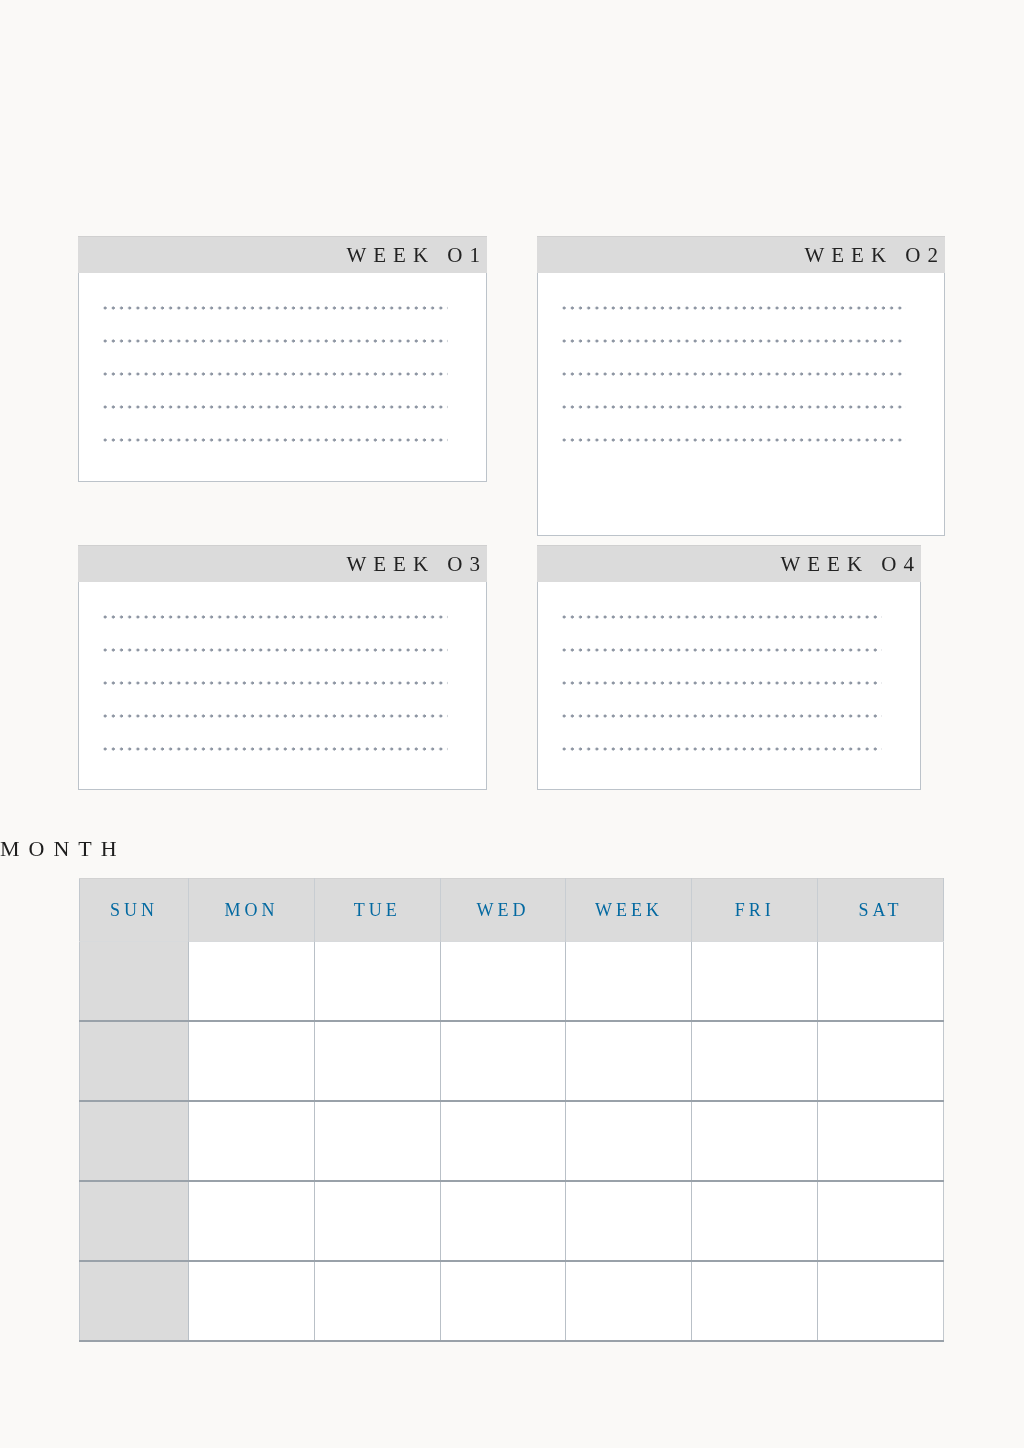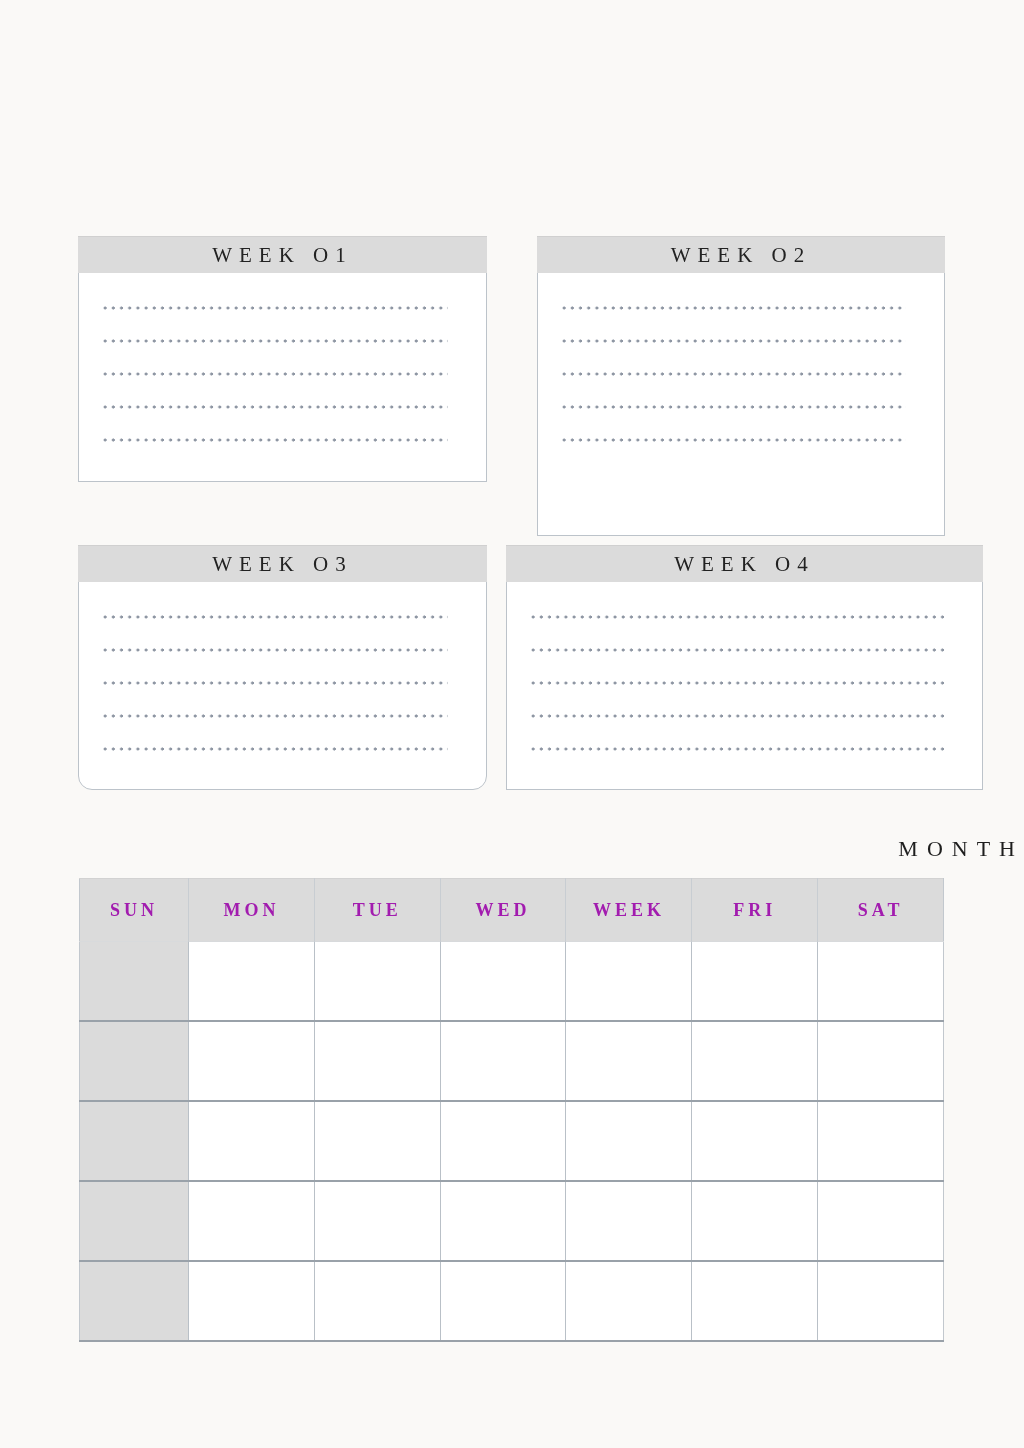--- a/index.html
+++ b/index.html
@@ -34,29 +34,29 @@
   
   .week-card {
     position: absolute;
     width: 409px;
     background: #ffffff;
     border: 1px solid #bcc3ca;
     box-sizing: border-box;
   }
   .week-card.pos-0 { left: 78px;  top: 236px; height: 246px; }
   .week-card.pos-1 { left: 537px; top: 236px; height: 300px; width: 408px; }
-  .week-card.pos-2 { left: 78px;  top: 545px; height: 245px; border-radius: 14px; }
-  .week-card.pos-3 { left: 506px; top: 545px; height: 245px; width: 477px; }
+  .week-card.pos-2 { left: 78px;  top: 545px; height: 245px; }
+  .week-card.pos-3 { left: 537px; top: 545px; height: 245px; width: 384px; }
 
   .week-card-header {
     height: 36px;
     margin: -1px -1px 0 -1px;
     background: #dbdbdb;
     border-top: 1px solid #d0d0d0;
-    text-align: center;
+    text-align: right;
     line-height: 36px;
     font-size: 21px;
     letter-spacing: 7px;
     color: #222222;
     white-space: nowrap;
   }
   .week-notes {
     position: relative;
   }
   .dotline {
@@ -67,21 +67,21 @@
     background-repeat: repeat-x;
   }
   .dotline:first-child { margin-top: 33px; }
 
   
   .month-label {
     position: absolute;
     top: 836px;
     left: 0;
     width: 100%;
-    text-align: right;
+    text-align: left;
     font-size: 22px;
     letter-spacing: 9px;
     color: #1e1e1e;
   }
 
   table.calendar {
     position: absolute;
     left: 79px;
     top: 878px;
     width: 865px;
@@ -90,24 +90,24 @@
     border: 1px solid #c2c8ce;
     border-top: 1px solid #d2d2d2;
     border-bottom: 2px solid #99a1a9;
   }
   table.calendar col.sun-col { width: 109px; }
 
   table.calendar th {
     height: 62px;
     background: #dbdbdb;
     border-left: 1px solid #c8cdd2;
-    font-weight: bold;
+    font-weight: normal;
     font-size: 18px;
     letter-spacing: 4px;
-    color: #a21caf;
+    color: #0369a1;
     text-align: center;
     vertical-align: middle;
     padding: 0;
     white-space: nowrap;
   }
   table.calendar th:first-child { border-left: none; }
 
   table.calendar td {
     height: 78px;
     background: #ffffff;

